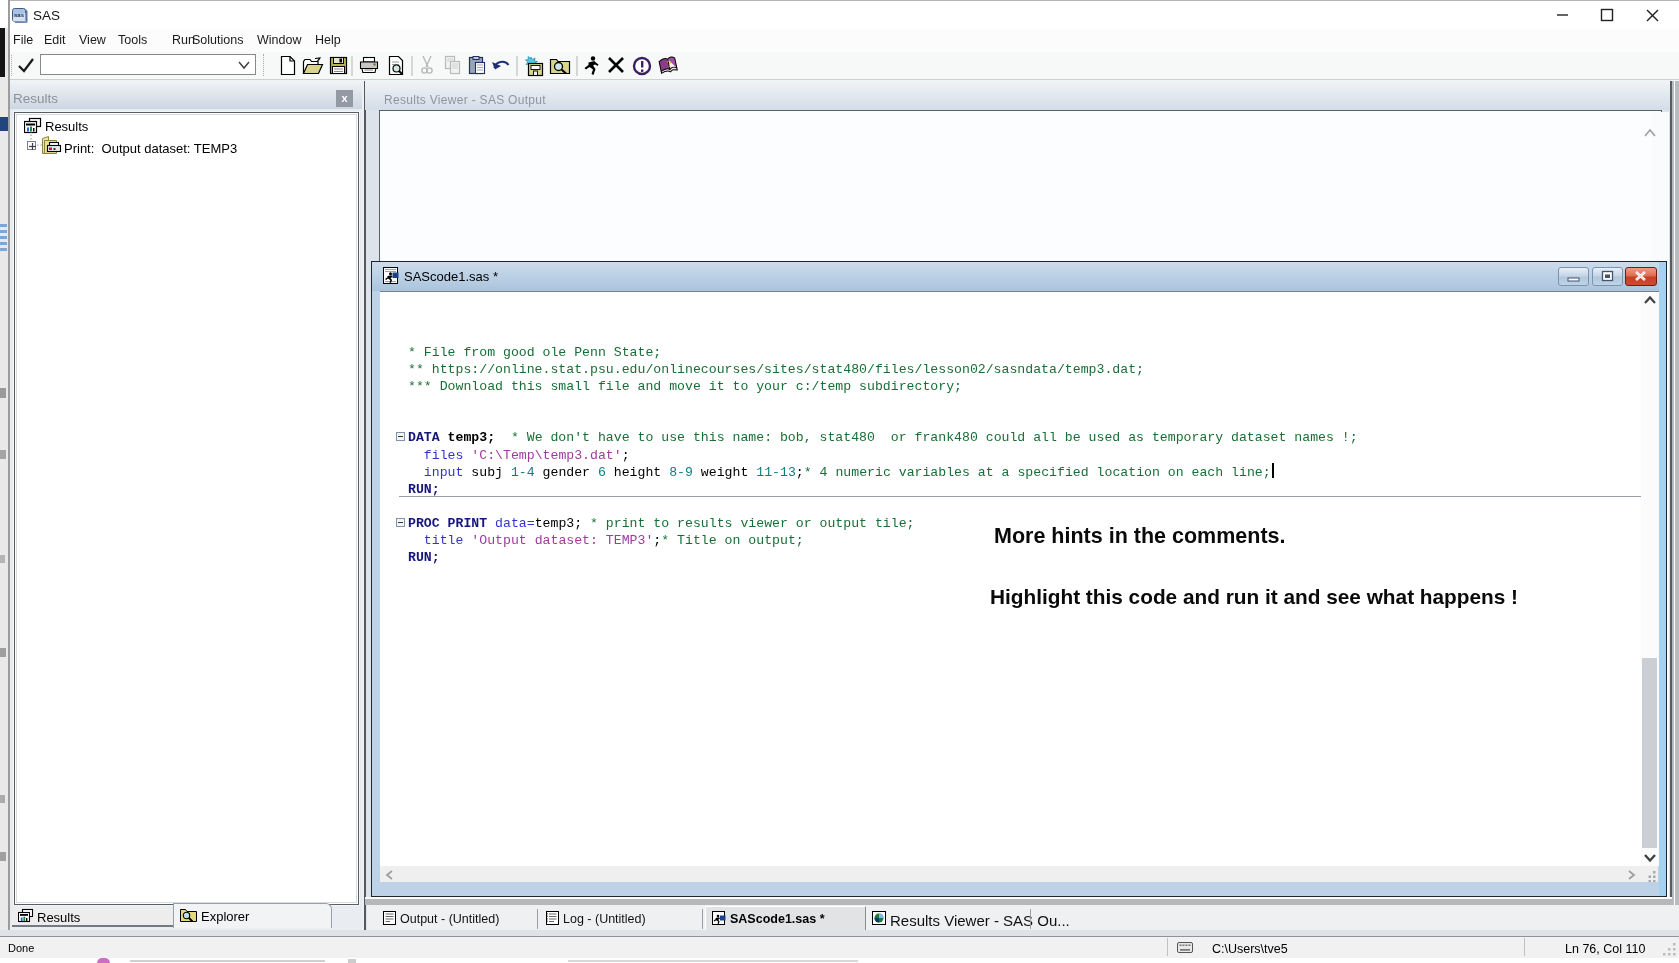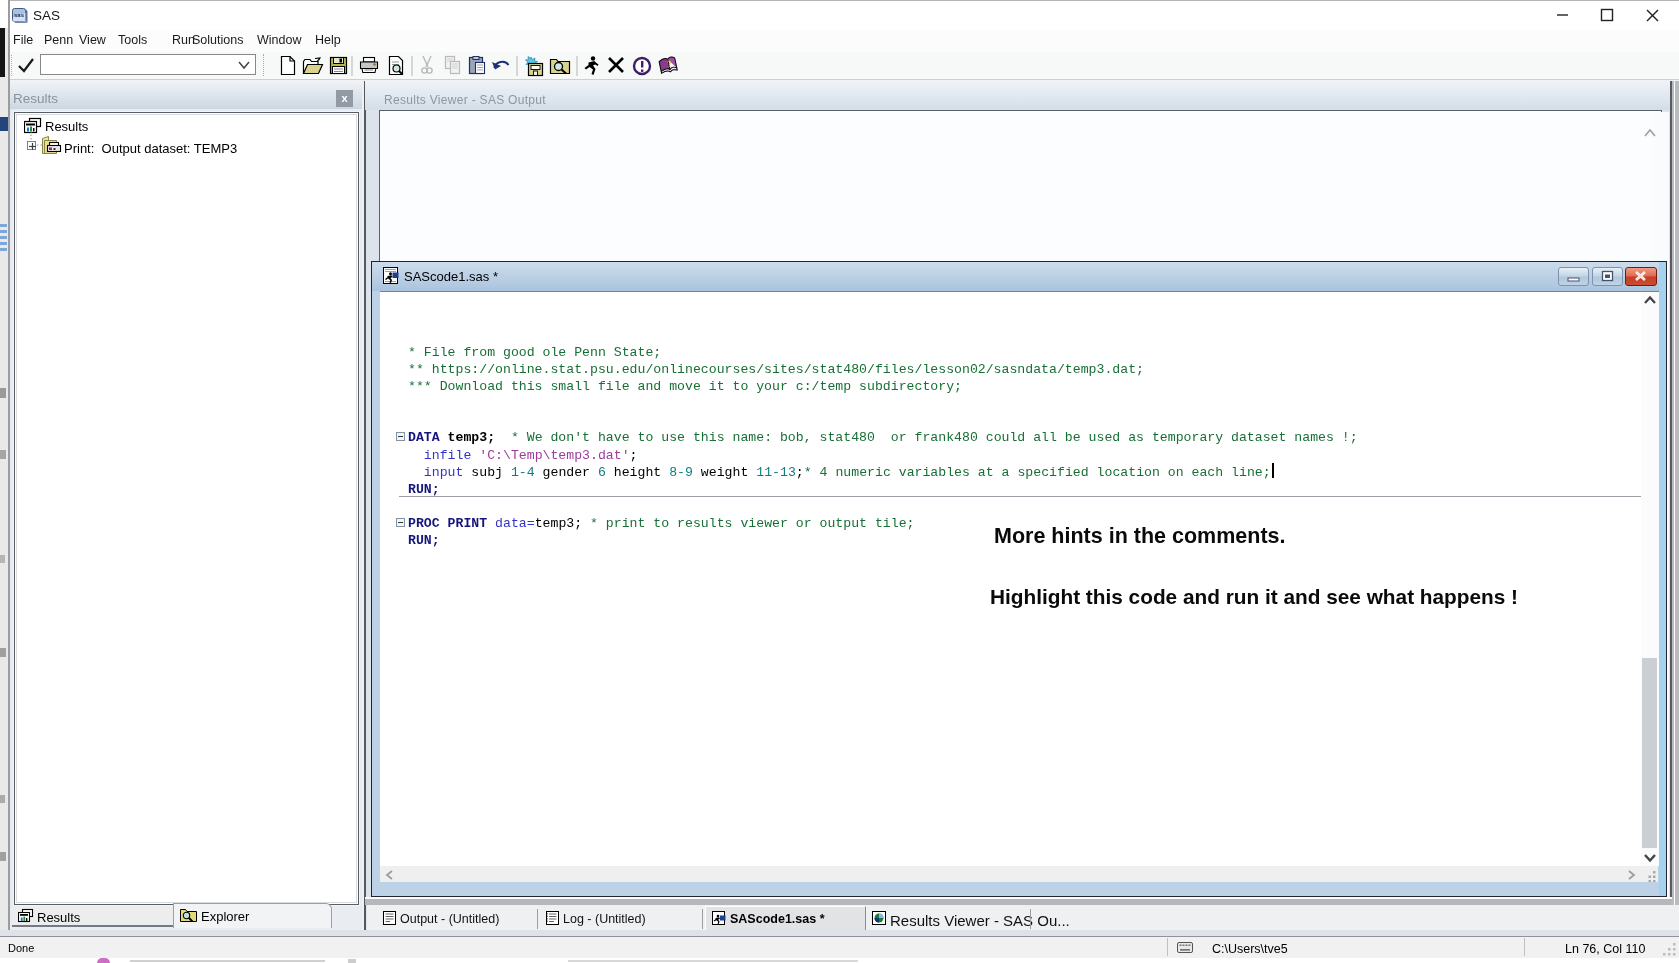--- a/index.html
+++ b/index.html
@@ -46,21 +46,21 @@
 <svg class="abs" style="left:1550px;top:0;width:120px;height:30px;">
   <line x1="7" y1="15" x2="18" y2="15" stroke="#222" stroke-width="1.4"></line>
   <rect x="51.5" y="9.5" width="11" height="11" fill="none" stroke="#222" stroke-width="1.4"></rect>
   <line x1="97" y1="10" x2="108" y2="21" stroke="#222" stroke-width="1.4"></line>
   <line x1="108" y1="10" x2="97" y2="21" stroke="#222" stroke-width="1.4"></line>
 </svg>
 
 <div class="abs" style="left:10px;top:30px;width:1669px;height:22px;background:#fcfcfc;"></div>
 <div class="abs" style="left:0;top:33px;width:900px;height:18px;font-size:12.5px;color:#1a1a1a;">
   <span class="abs" style="left:13px;">File</span>
-  <span class="abs" style="left:44px;">Penn</span>
+  <span class="abs" style="left:44px;">Edit</span>
   <span class="abs" style="left:79px;">View</span>
   <span class="abs" style="left:118px;">Tools</span>
   <span class="abs" style="left:172px;">Run</span>
   <span class="abs" style="left:192px;">Solutions</span>
   <span class="abs" style="left:257px;">Window</span>
   <span class="abs" style="left:315px;">Help</span>
 </div>
 
 <div class="abs" style="left:10px;top:52px;width:1669px;height:28px;background:#f7f8f8;border-bottom:1px solid #cfcfcf;"></div>
 <div class="abs" style="left:11px;top:55px;width:1px;height:21px;border-left:1px dotted #b0b0b0;"></div>
@@ -300,25 +300,26 @@
 
 <div class="abs" style="left:399px;top:496px;width:1242px;height:1px;background:#9aa0a5;"></div>
 
 <div class="abs mono" id="code" style="left:408px;top:344px;">
     <div><span class="grn">* File from good ole Penn State;</span></div>
     <div><span class="grn">** https://online.stat.psu.edu/onlinecourses/sites/stat480/files/lesson02/sasndata/temp3.dat;</span></div>
     <div><span class="grn">*** Download this small file and move it to your c:/temp subdirectory;</span></div>
     <div></div>
     <div></div>
     <div><span class="nav">DATA</span><span class="blk"> temp3;</span>  <span class="grn">* We don't have to use this name: bob, stat480  or frank480 could all be used as temporary dataset names !;</span></div>
-    <div>  <span class="blu">infile</span> <span class="pur">'C:\Temp\temp3.dat'</span>;</div>
+    <div>  <span class="blu">files</span> <span class="pur">'C:\Temp\temp3.dat'</span>;</div>
     <div>  <span class="blu">input</span> subj <span class="tea">1-4</span> gender <span class="tea">6</span> height <span class="tea">8-9</span> weight <span class="tea">11-13</span>;<span class="grn">* 4 numeric variables at a specified location on each line;</span></div>
     <div><span class="nav">RUN;</span></div>
     <div></div>
     <div><span class="nav">PROC PRINT</span> <span class="blu">data=</span>temp3; <span class="grn">* print to results viewer or output tile;</span></div>
+    <div>  <span class="blu">title</span> <span class="pur">'Output dataset: TEMP3'</span>;<span class="grn">* Title on output;</span></div>
     <div><span class="nav">RUN;</span></div>
   </div>
 
 <div class="abs" style="left:396px;top:432px;width:9px;height:9px;border:1px solid #8494a4;background:#f2f5f8;"></div>
 <svg class="abs" style="left:396px;top:432px;width:9px;height:9px;">
     <line x1="2" y1="4.5" x2="7" y2="4.5" stroke="#333" stroke-width="1"></line>
   </svg>
 <div class="abs" style="left:396px;top:518px;width:9px;height:9px;border:1px solid #8494a4;background:#f2f5f8;"></div>
 <svg class="abs" style="left:396px;top:518px;width:9px;height:9px;">
     <line x1="2" y1="4.5" x2="7" y2="4.5" stroke="#333" stroke-width="1"></line>

